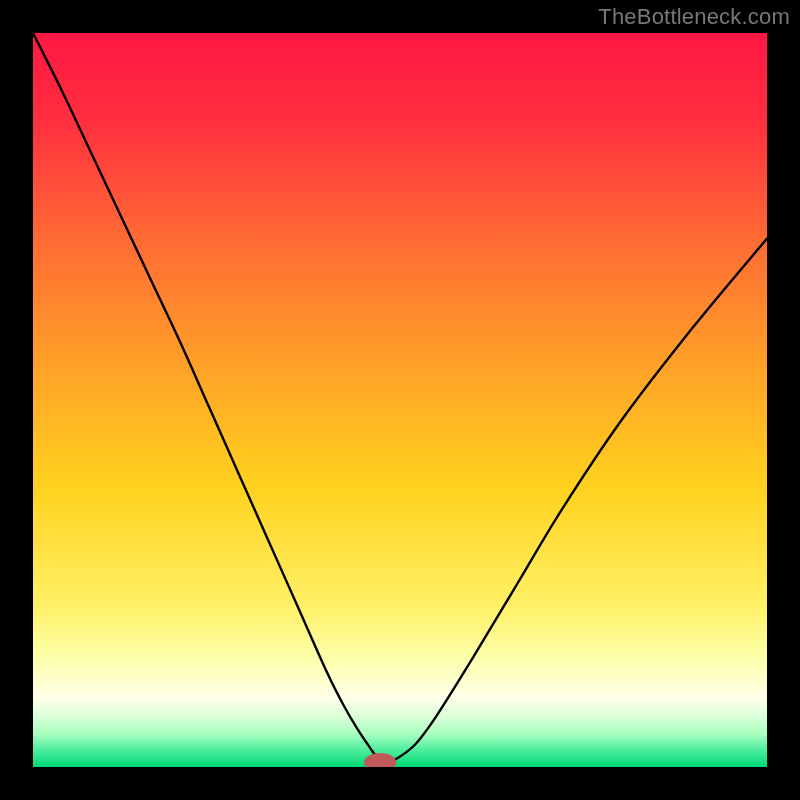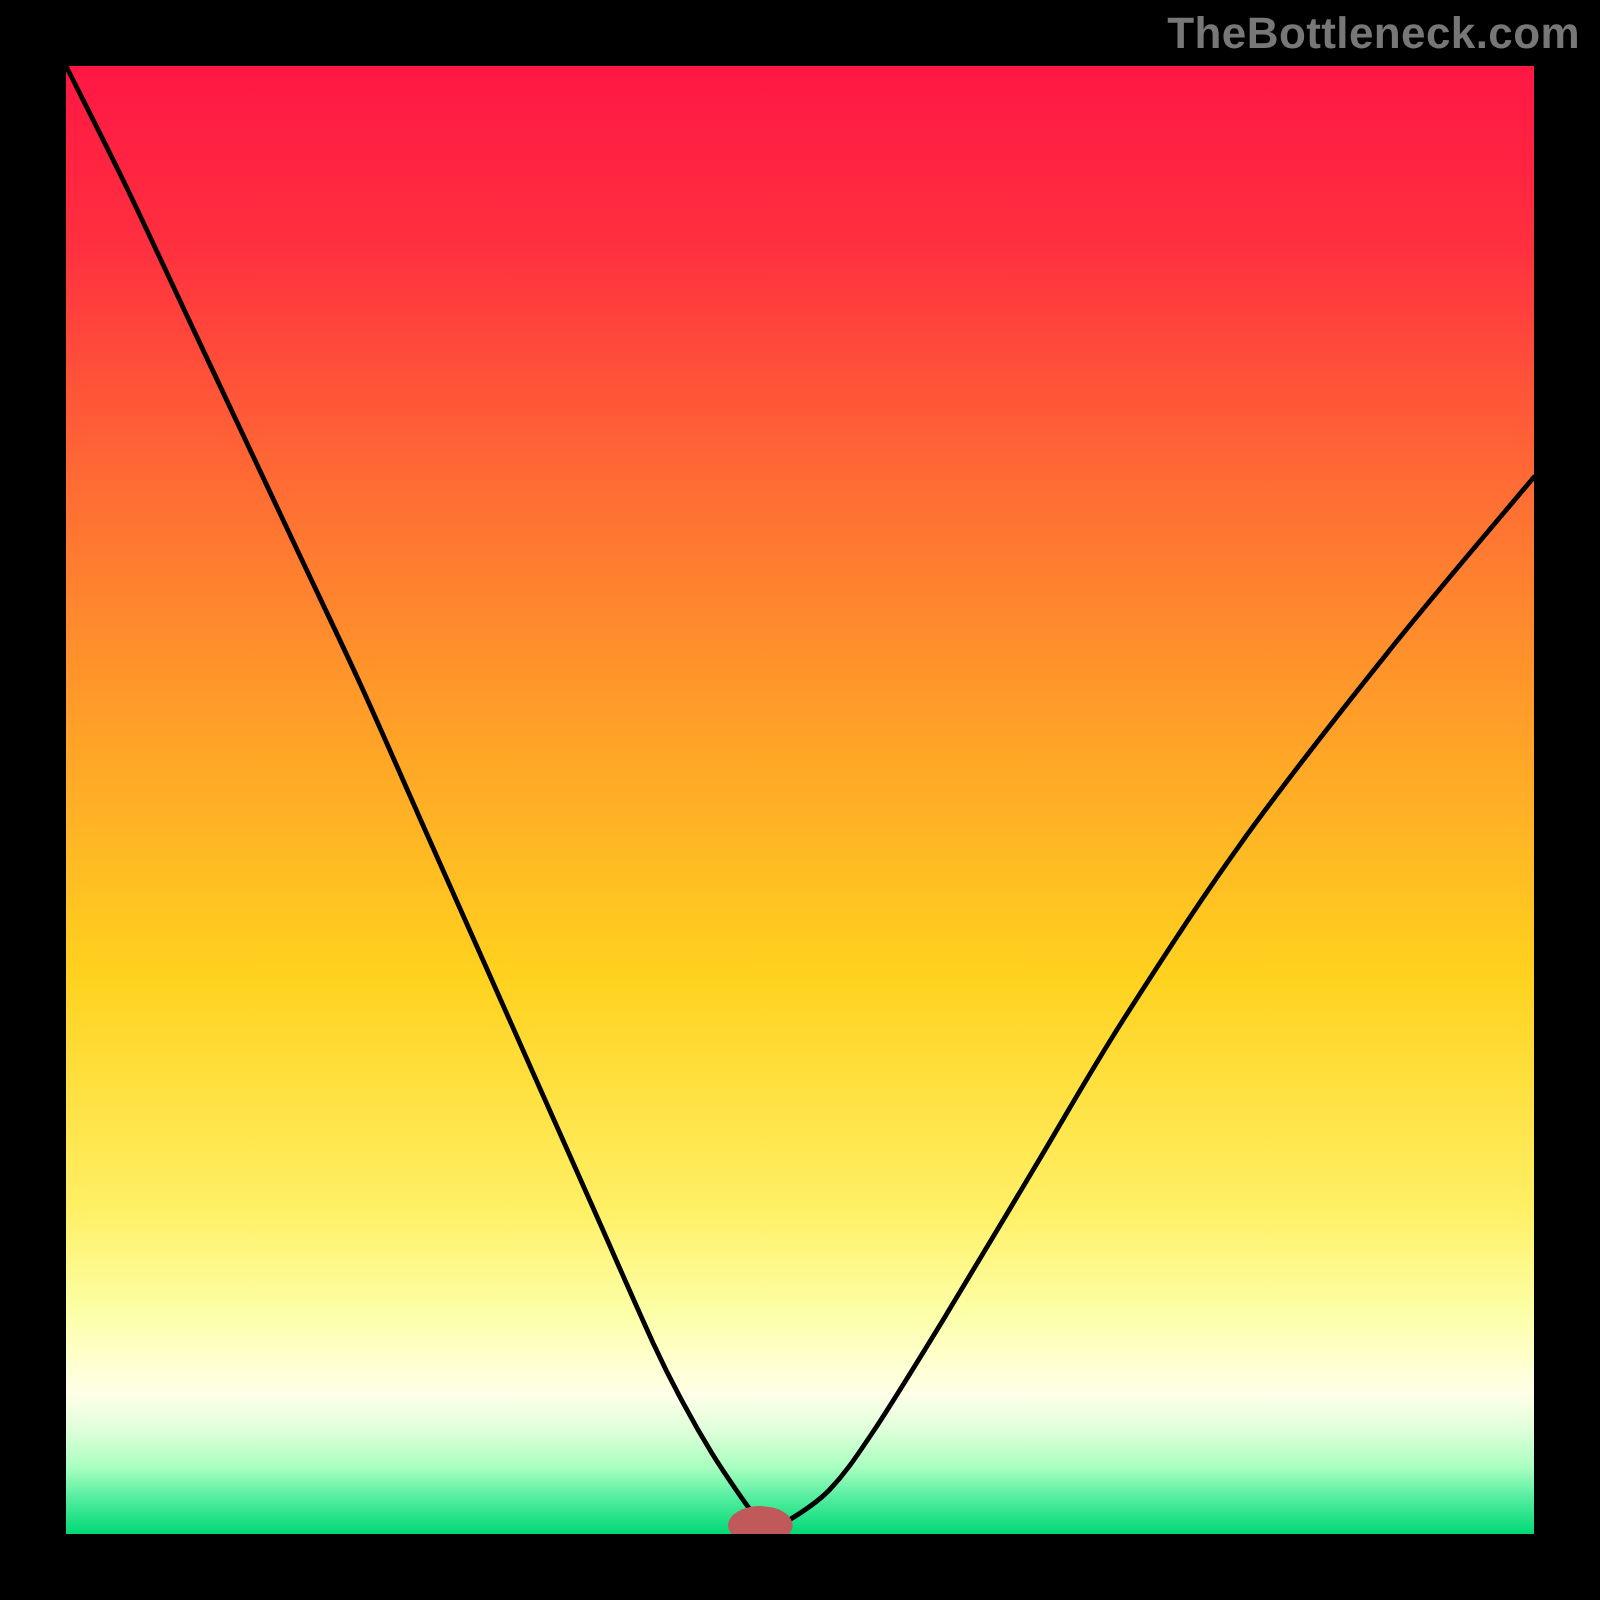--- a/index.html
+++ b/index.html
@@ -23,21 +23,21 @@
     top: 33px;
     width: 734px;
     height: 734px;
   }
   .watermark {
     position: absolute;
     top: 4px;
     right: 10px;
     color: #777;
     font-size: 22px;
-    font-weight: 700;
+    font-weight: 400;
     letter-spacing: 0.2px;
     user-select: none;
   }
   svg { display: block; }
 </style>
 </head>
 <body>
 
 <div class="outer">
   <div class="watermark">TheBottleneck.com</div>

